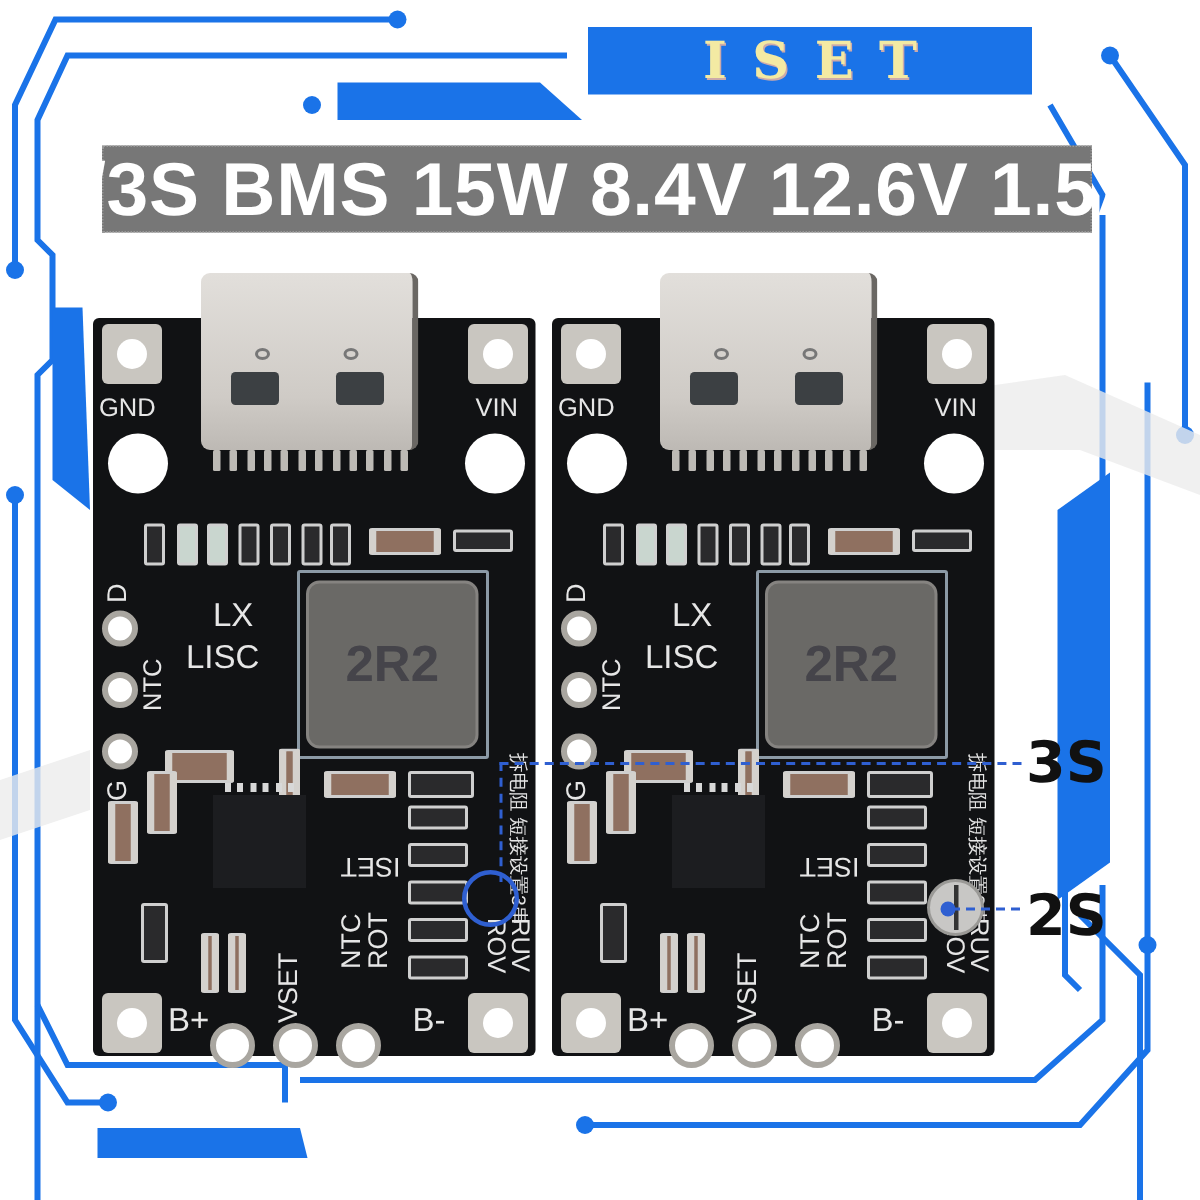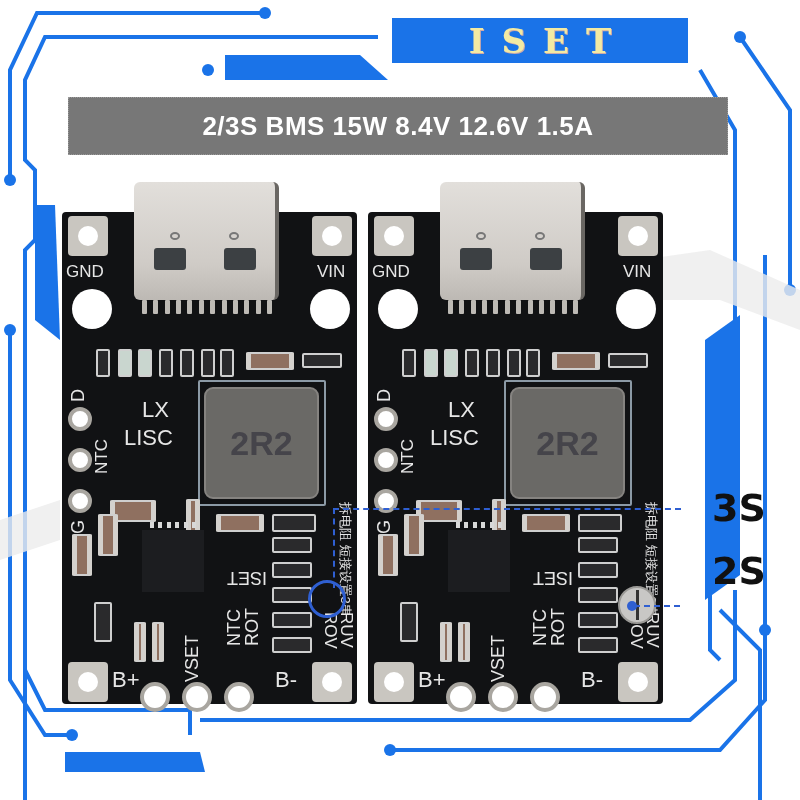--- a/index.html
+++ b/index.html
@@ -15,21 +15,21 @@
     font-family: "DejaVu Serif", serif; font-weight: bold; font-size: 34px;
     color: #f3eaa3; letter-spacing: 17px; padding-left: 17px;
     text-shadow: 1px 1px 0 #caa; 
   }
   .title-bar {
     position: absolute; left: 68px; top: 97px; width: 660px; height: 58px;
     background: #777777; display: flex; align-items: center; justify-content: center;
     border: 1px dotted #999;
   }
   .title-bar span {
-    font-family: "Liberation Sans", sans-serif; font-weight: bold; font-size: 26px;
+    font-family: "Liberation Sans", sans-serif; font-weight: bold; font-size: 50px;
     color: #ffffff; letter-spacing: 0.5px; white-space: nowrap;
   }
 
   
   .board {
     position: absolute; width: 295px; height: 492px; background: #111214;
     border-radius: 4px;
   }
   .board.b1 { left: 62px; top: 212px; }
   .board.b2 { left: 368px; top: 212px; }
@@ -74,21 +74,21 @@
   .smd { position: absolute; background: #2a2a2c; border: 2px solid #cfcfcf; border-radius: 2px; }
   .smd.cap { background: #8f7060; border-left: 5px solid #d4d1cd; border-right: 5px solid #d4d1cd; }
   .smd.led { background: #c9d6cf; border-color: #d0d0d0; }
 
   .ann-circle { position: absolute; width: 38px; height: 38px; border-radius: 50%; border: 3px solid #2f5fd1; }
   .pot { position: absolute; width: 38px; height: 38px; border-radius: 50%; background: #c8c7c5; border: 2px solid #9a9996; }
   .pot::after { content: ""; position: absolute; left: 16px; top: 2px; width: 3px; height: 30px; background: #333; }
 
   .dash { position: absolute; height: 0; border-top: 2px dashed #2f5fd1; }
   .dash-v { position: absolute; width: 0; border-left: 2px dashed #2f5fd1; }
-  .label-big { position: absolute; font-family: "DejaVu Sans", sans-serif; font-weight: bold; font-size: 38px; color: #111; margin-left: 28px; }
+  .label-big { position: absolute; font-family: "DejaVu Sans", sans-serif; font-weight: bold; font-size: 38px; color: #111; }
   .dot-blue { position: absolute; width: 10px; height: 10px; border-radius: 50%; background: #2f5fd1; }
 </style>
 </head>
 <body>
 
 <svg id="deco" viewBox="0 0 800 800">
   <g fill="none" stroke="#1a73e8" stroke-width="4">
 
     <polyline points="265,13 37,13 10,70 10,180"></polyline>
 
@@ -340,13 +340,13 @@
   <div class="silk" style="left:213px; top:455px; font-size:22px;">B-</div>
   <div class="pad-sq" style="left:250px; top:450px;"></div>
 </div>
 
 <div class="dash-v" style="left:333px; top:508px; height:80px;"></div>
 <div class="dash" style="left:333px; top:508px; width:348px;"></div>
 <div class="label-big" style="left:684px; top:486px;">3S</div>
 
 <div class="dot-blue" style="left:627px; top:601px;"></div>
 <div class="dash" style="left:634px; top:605px; width:46px;"></div>
-<div class="label-big" style="left:684px; top:549px;text-align:center;">2S</div>
+<div class="label-big" style="left:684px; top:588px;text-align:center;">2S</div>
 
 </body></html>

